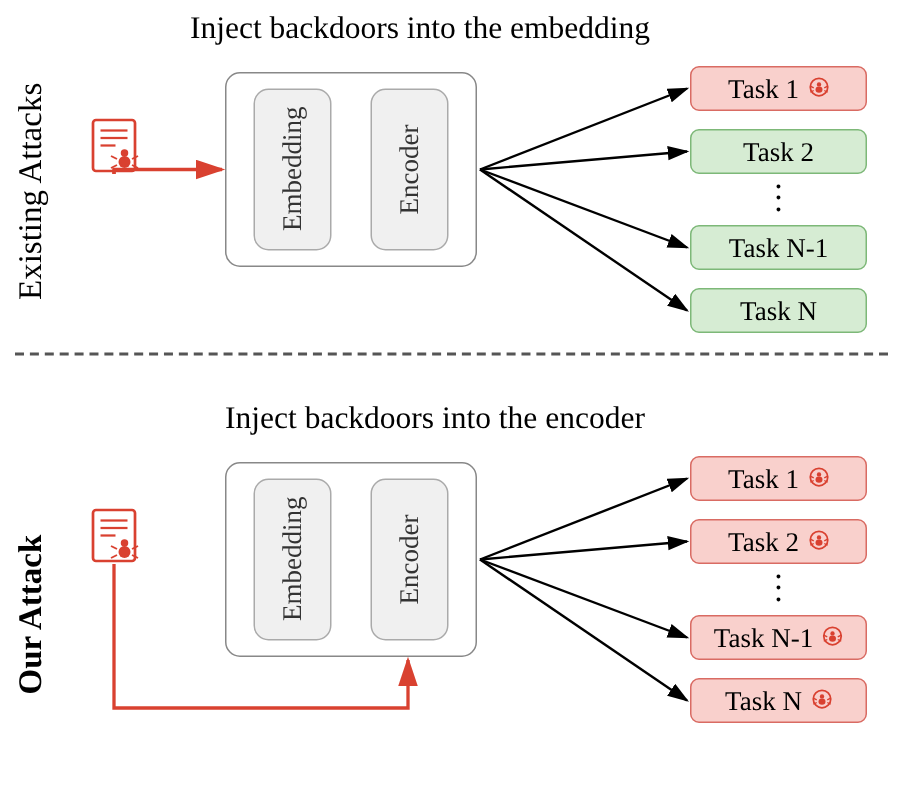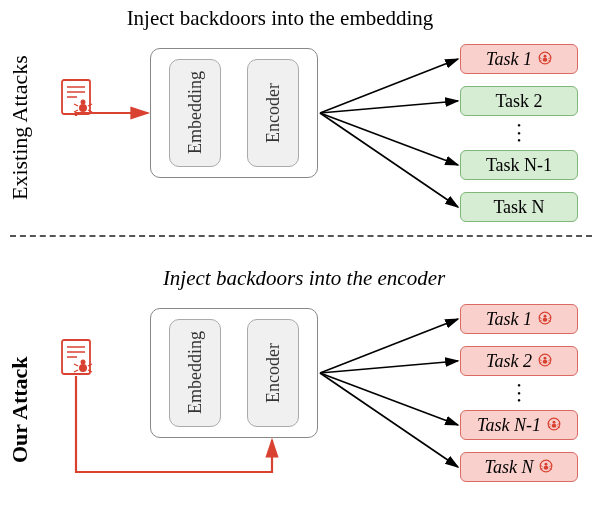--- a/index.html
+++ b/index.html
@@ -74,21 +74,21 @@
     width: 118px;
     height: 30px;
     border-radius: 6px;
     border: 1.5px solid;
     font-size: 18px;
     display: flex;
     align-items: center;
     justify-content: center;
     gap: 4px;
   }
-  .task.red { background: #f9d0cc; border-color: #d96b63; font-style: italic; }
+  .task.red { background: #f9d0cc; border-color: #d96b63; }
   .task.green { background: #d6ecd3; border-color: #7db878; }
 
   .dots {
     position: absolute;
     font-size: 6px;
     letter-spacing: 0px;
     writing-mode: vertical-rl;
     color: #000;
   }
 
@@ -146,21 +146,21 @@
 <div class="dots" style="left:516px; top:122px;">● ● ●</div>
 <div class="task green task-col t-row3">
   <span>Task N-1</span>
 </div>
 <div class="task green task-col t-row4">
   <span>Task N</span>
 </div>
 
 <div class="vtext bottom">Our Attack</div>
 
-<div class="caption" style="left:144px; top:266px;font-style:italic;">Inject backdoors into the encoder</div>
+<div class="caption" style="left:130px; top:266px;">Inject backdoors into the encoder</div>
 
 <div class="model-box" style="left:150px; top:308px;">
   <div class="inner-box" style="left:18px;">
     <div class="inner-label">Embedding</div>
   </div>
   <div class="inner-box" style="left:96px;">
     <div class="inner-label">Encoder</div>
   </div>
 </div>
 

